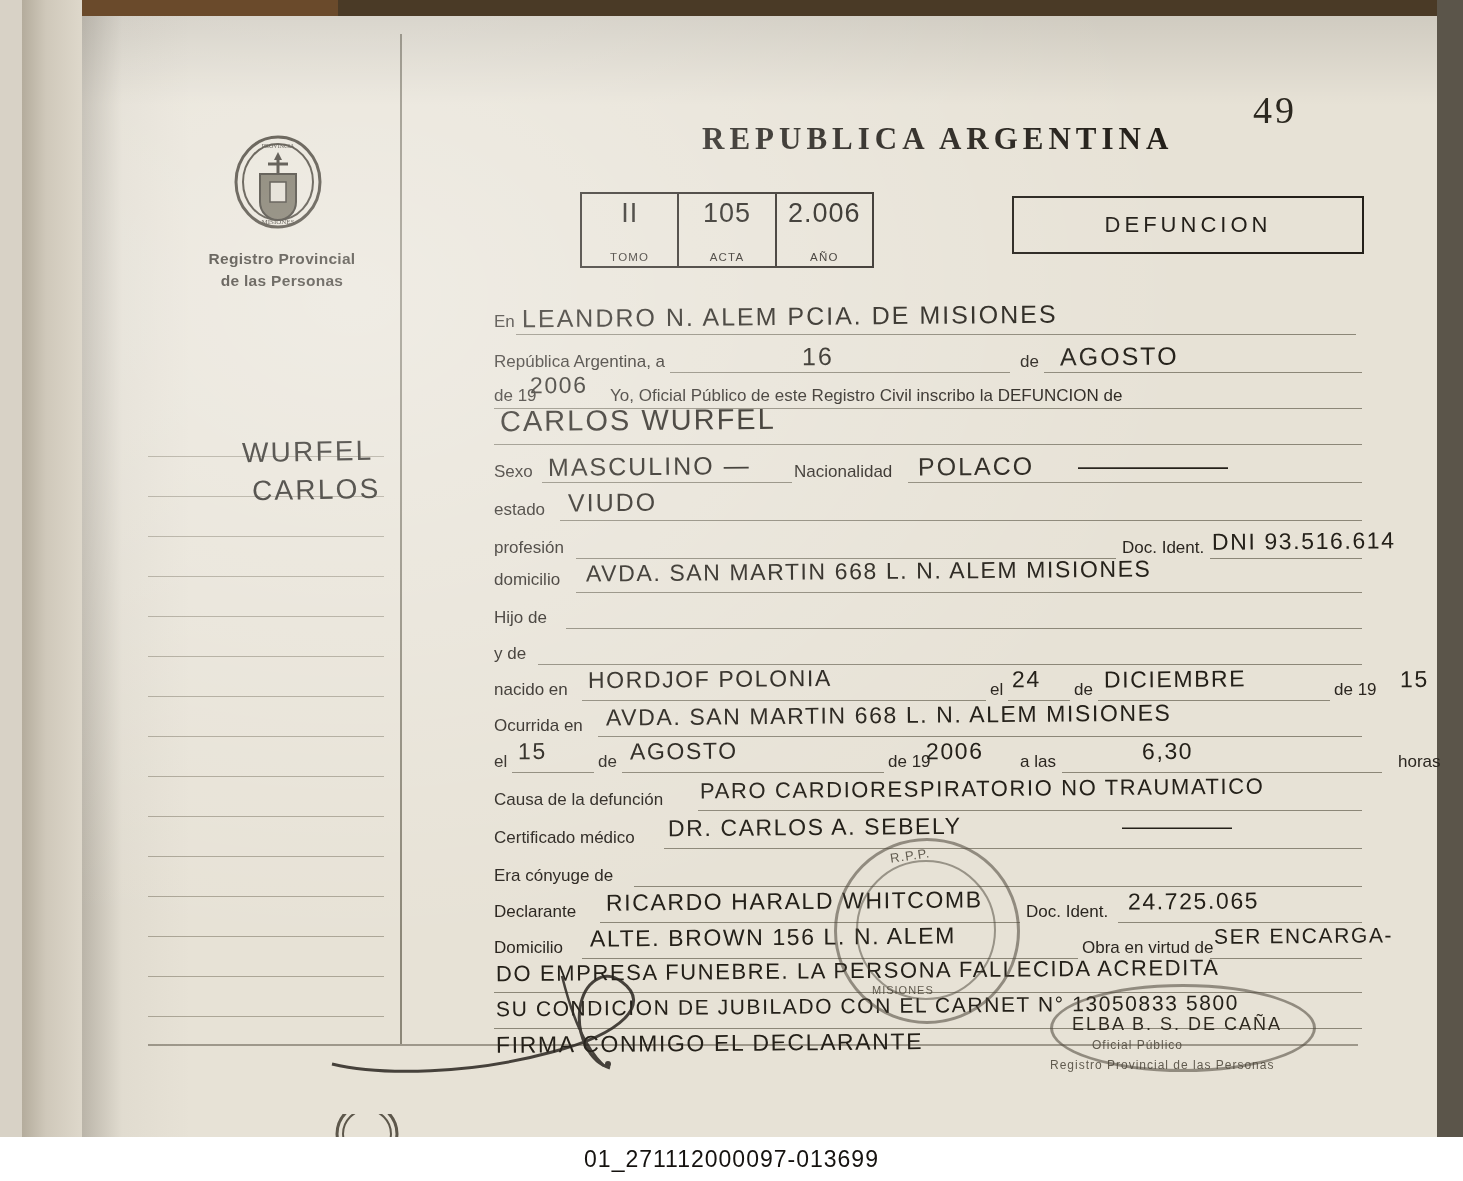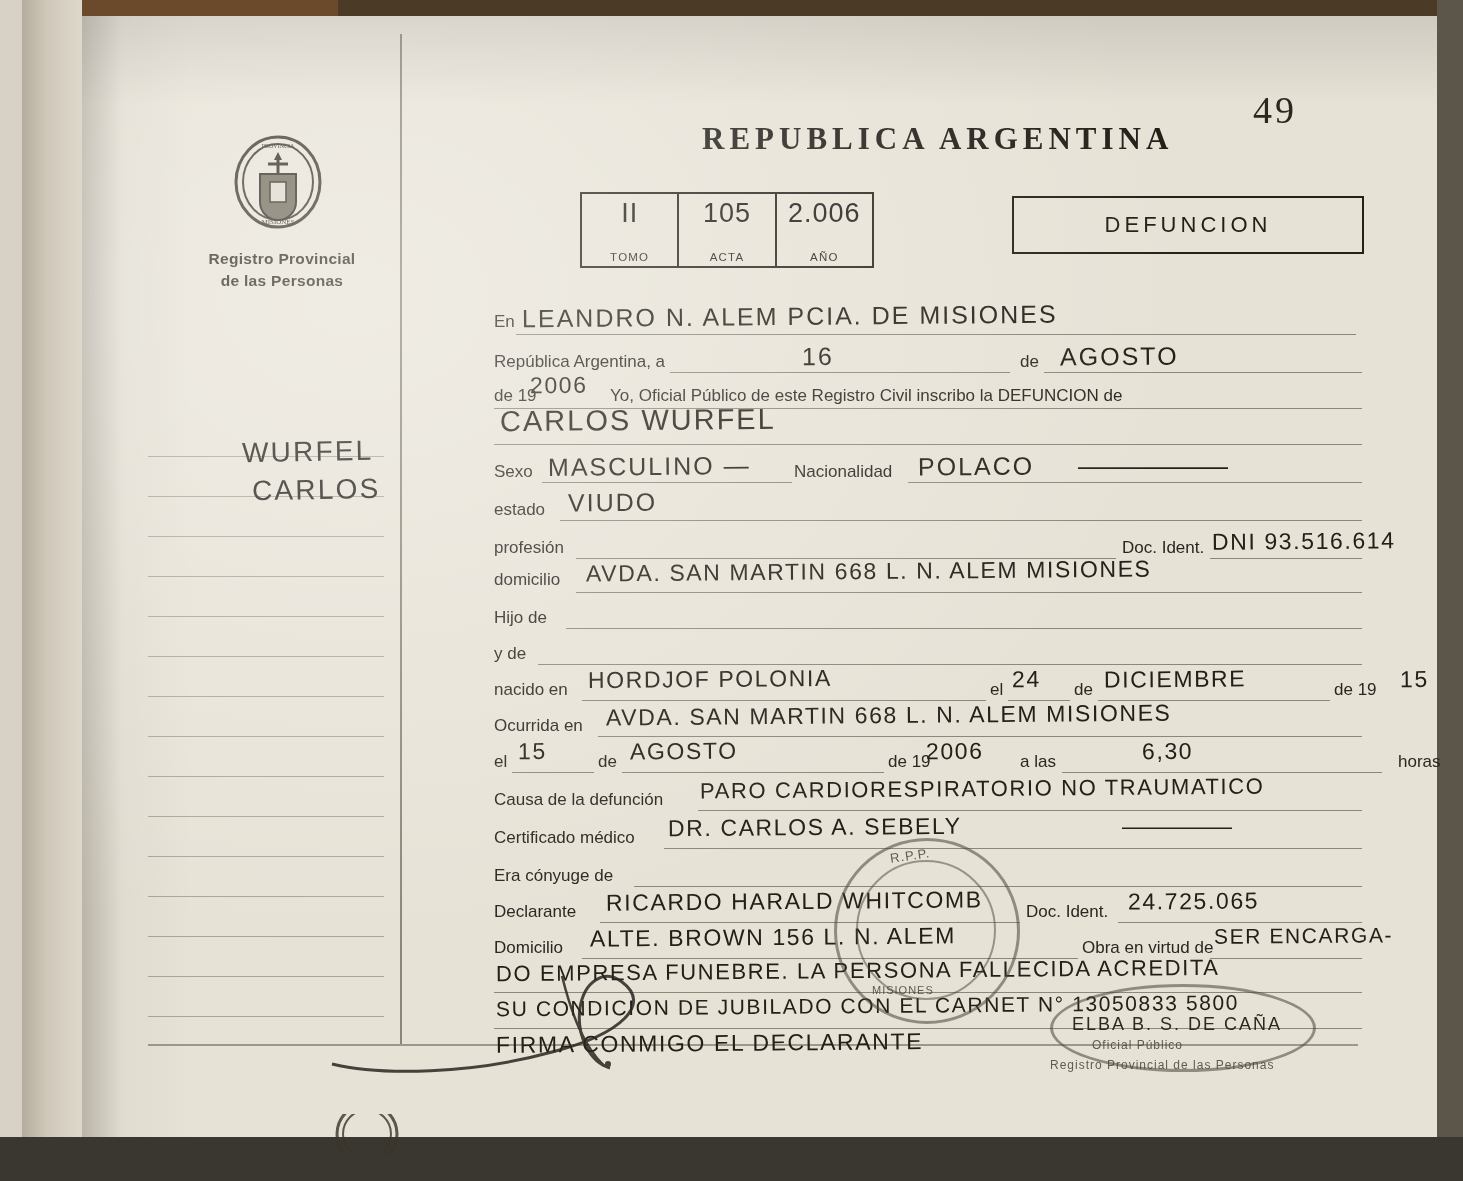--- a/index.html
+++ b/index.html
@@ -294,14 +294,17 @@
 
     <div class="crest2">
       <svg width="70" height="40" viewBox="0 0 70 40">
         <ellipse cx="35" cy="20" rx="30" ry="30" fill="none" stroke="#3b3529" stroke-width="3"></ellipse>
         <ellipse cx="35" cy="20" rx="24" ry="24" fill="none" stroke="#3b3529" stroke-width="2"></ellipse>
       </svg>
     </div>
 
   </div>
 
+  <div id="footer">
+    <div class="fid">01_271112000097-013699</div>
+  </div>
 
 </div>
 
 </body></html>

